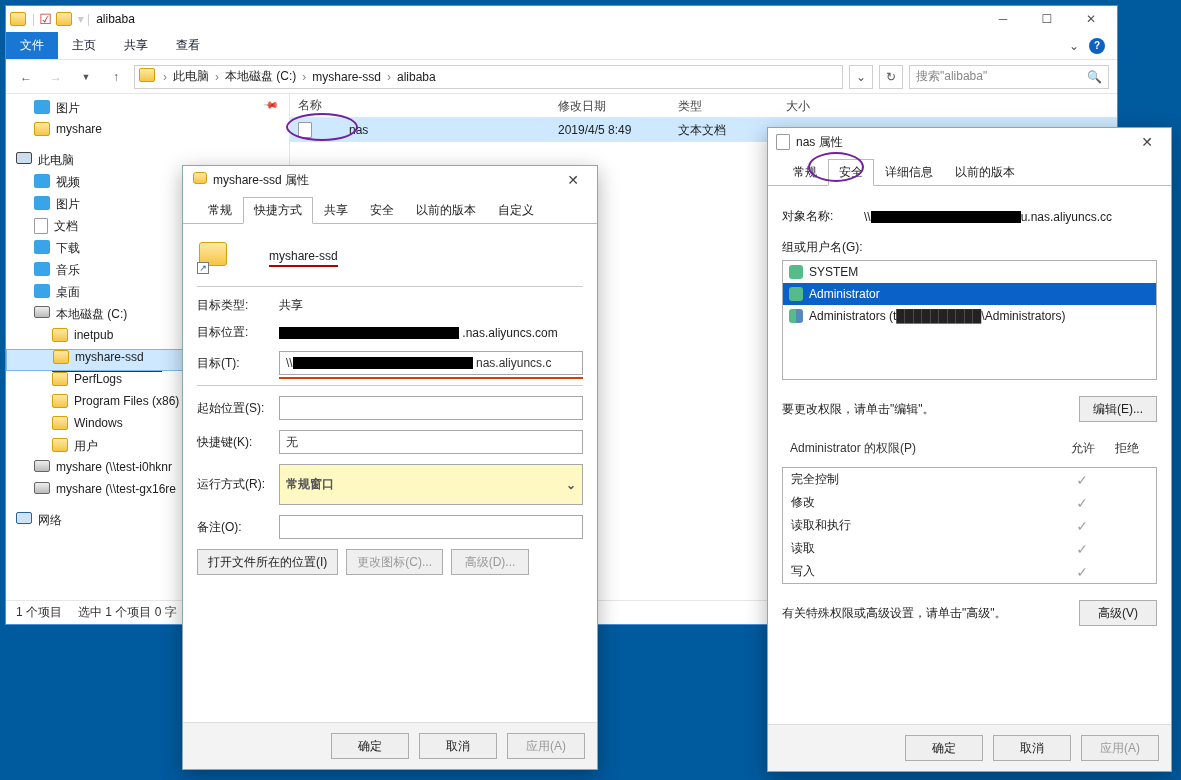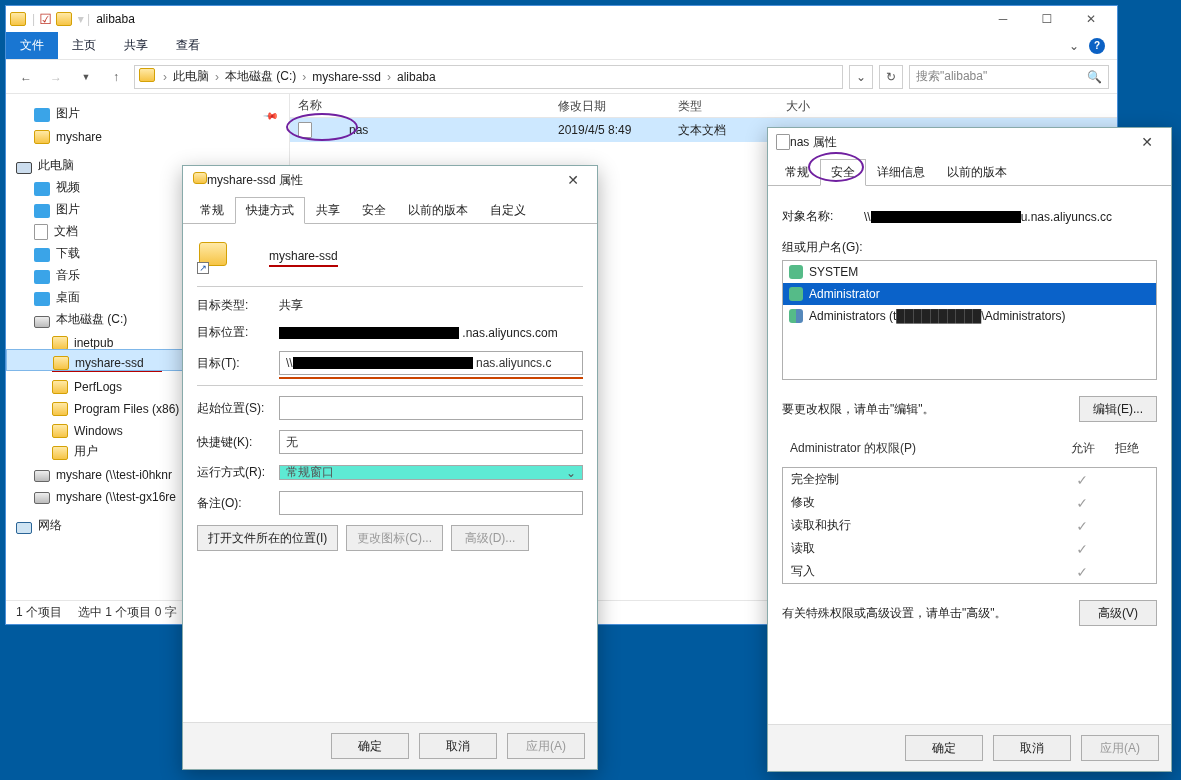--- a/index.html
+++ b/index.html
@@ -25,21 +25,21 @@
   .navbtn.disabled { color:#bbb; }
   .breadcrumb { flex:1; height:24px; border:1px solid #cfcfcf; display:flex; align-items:center; padding:0 4px; background:#fff; }
   .breadcrumb .folder-icon { margin-right:6px; }
   .breadcrumb .crumb { padding:0 4px; color:#222; }
   .breadcrumb .sep { color:#888; padding:0 2px; }
   .bcside { width:24px; height:24px; border:1px solid #cfcfcf; display:flex; align-items:center; justify-content:center; color:#555; }
   .searchbox { width:200px; height:24px; border:1px solid #cfcfcf; display:flex; align-items:center; padding:0 6px; color:#888; }
   .searchbox .sgl { margin-left:auto; color:#888; }
   .body { display:flex; height:calc(100% - 26px - 28px - 34px - 24px);}
   .tree { width:284px; border-right:1px solid #e6e6e6; padding:6px 0; overflow:hidden; }
-  .tnode { display:flex; align-items:flex-end; height:22px; padding-left:10px; gap:6px; white-space:nowrap; position:relative;}
+  .tnode { display:flex; align-items:flex-start; height:22px; padding-left:10px; gap:6px; white-space:nowrap; position:relative;}
   .tnode .pin { position:absolute; right:12px; color:#666; transform:rotate(45deg); font-size:10px;}
   .tnode.d1 { padding-left:28px; }
   .tnode.d2 { padding-left:46px; }
   .tnode.sel { border:1px solid #7fb7e9; background:#cde8ff; margin:-1px 0;}
   .ticon-folder { width:16px; height:14px; background:linear-gradient(#ffe9a6,#f6c445); border:1px solid #d4a106; border-radius:2px; display:inline-block;}
   .ticon-file { width:14px;height:16px;border:1px solid #999;background:#fff;border-radius:1px;display:inline-block;position:relative;}
   .ticon-pc { width:16px; height:12px; border:1px solid #444; background:#cde; border-radius:2px; display:inline-block;}
   .ticon-drive { width:16px; height:12px; border:1px solid #666; background:linear-gradient(#eee,#bbb); border-radius:2px; display:inline-block;}
   .ticon-net { width:16px;height:12px;border:1px solid #2a6496;background:#cfe4f3;border-radius:2px;display:inline-block;}
   .ticon-blue { width:16px;height:14px;background:#3aa4e8;border-radius:2px;display:inline-block;}
@@ -52,31 +52,31 @@
   .row .c { padding:0 8px;gap:37px; }
   .cname { width:260px; display:flex; align-items:center; gap:6px;}
   .cdate { width:120px; }
   .ctype { width:108px; }
   .csize { width:90px; }
   .ellipse { position:absolute; border:2px solid #7020a0; border-radius:50%; pointer-events:none;}
   .status { height:24px; border-top:1px solid #e6e6e6; display:flex; align-items:center; padding:0 10px; gap:16px; color:#333;}
 
   
   .dlg { position:absolute; background:#fff; border:1px solid #8aa; box-shadow:0 6px 20px rgba(0,0,0,.3); }
-  .dlgtitle { height:28px; display:flex; align-items:center; padding:0 8px; }
+  .dlgtitle { height:28px; display:flex; align-items:center; padding:0 8px; gap:6px; }
   .dlgtitle .x { margin-left:auto; font-size:14px; color:#444; width:32px; text-align:center;}
-  .tabstrip { display:flex; border-bottom:1px solid #bbb; padding:0 6px; margin-top:2px;font-family:Liberation Mono, monospace;}
+  .tabstrip { display:flex; border-bottom:1px solid #bbb; padding:0 14px; margin-top:2px;font-family:Liberation Mono, monospace;}
   .tabstrip .dt { padding:4px 10px; border:1px solid transparent; position:relative; top:1px;}
   .tabstrip .dt.sel { border:1px solid #bbb; border-bottom:1px solid #fff; background:#fff; }
   .dlgbody { padding:12px 14px; }
   .fld { display:flex; align-items:center; margin:10px 0; }
   .fld .lab { width:82px; color:#222;}
   .fld .val { flex:1; overflow:hidden; white-space:nowrap; text-overflow:ellipsis;}
   .input { flex:1; height:24px; border:1px solid #a8a8a8; padding:0 6px; background:#fff; color:#333; display:flex; align-items:center;}
-  .select { flex:1; height:15px; border:1px solid #a8a8a8; background:#5eead4; color:#555; display:flex; align-items:center; padding:0 6px; justify-content:space-between;}
+  .select { flex:1; height:41px; border:1px solid #a8a8a8; background:#fef9c3; color:#555; display:flex; align-items:center; padding:0 6px; justify-content:space-between;font-weight:bold;}
   .hr { border:none; border-top:1px solid #ccc; margin:8px 0;}
   .btnrow { display:flex; gap:10px; justify-content:flex-end; padding:10px 12px; border-top:1px solid #ddd; background:#f3f3f3;}
   .btn { height:26px; min-width:78px; border:1px solid #adadad; background:#efefef; display:flex; align-items:center; justify-content:center; padding:0 10px;}
   .btn.disabled { color:#9a9a9a; }
   .grpbox { border:1px solid #b0b0b0; height:120px; margin-top:4px; }
   .gi { display:flex; align-items:center; height:22px; padding:0 6px; gap:6px;}
   .gi.sel { background:#0a62c9; color:#fff; }
   .perm { border:1px solid #b0b0b0; margin-top:6px;}
   .permhead { display:flex; padding:4px 8px; color:#333;}
   .permhead .pn { flex:1; }

